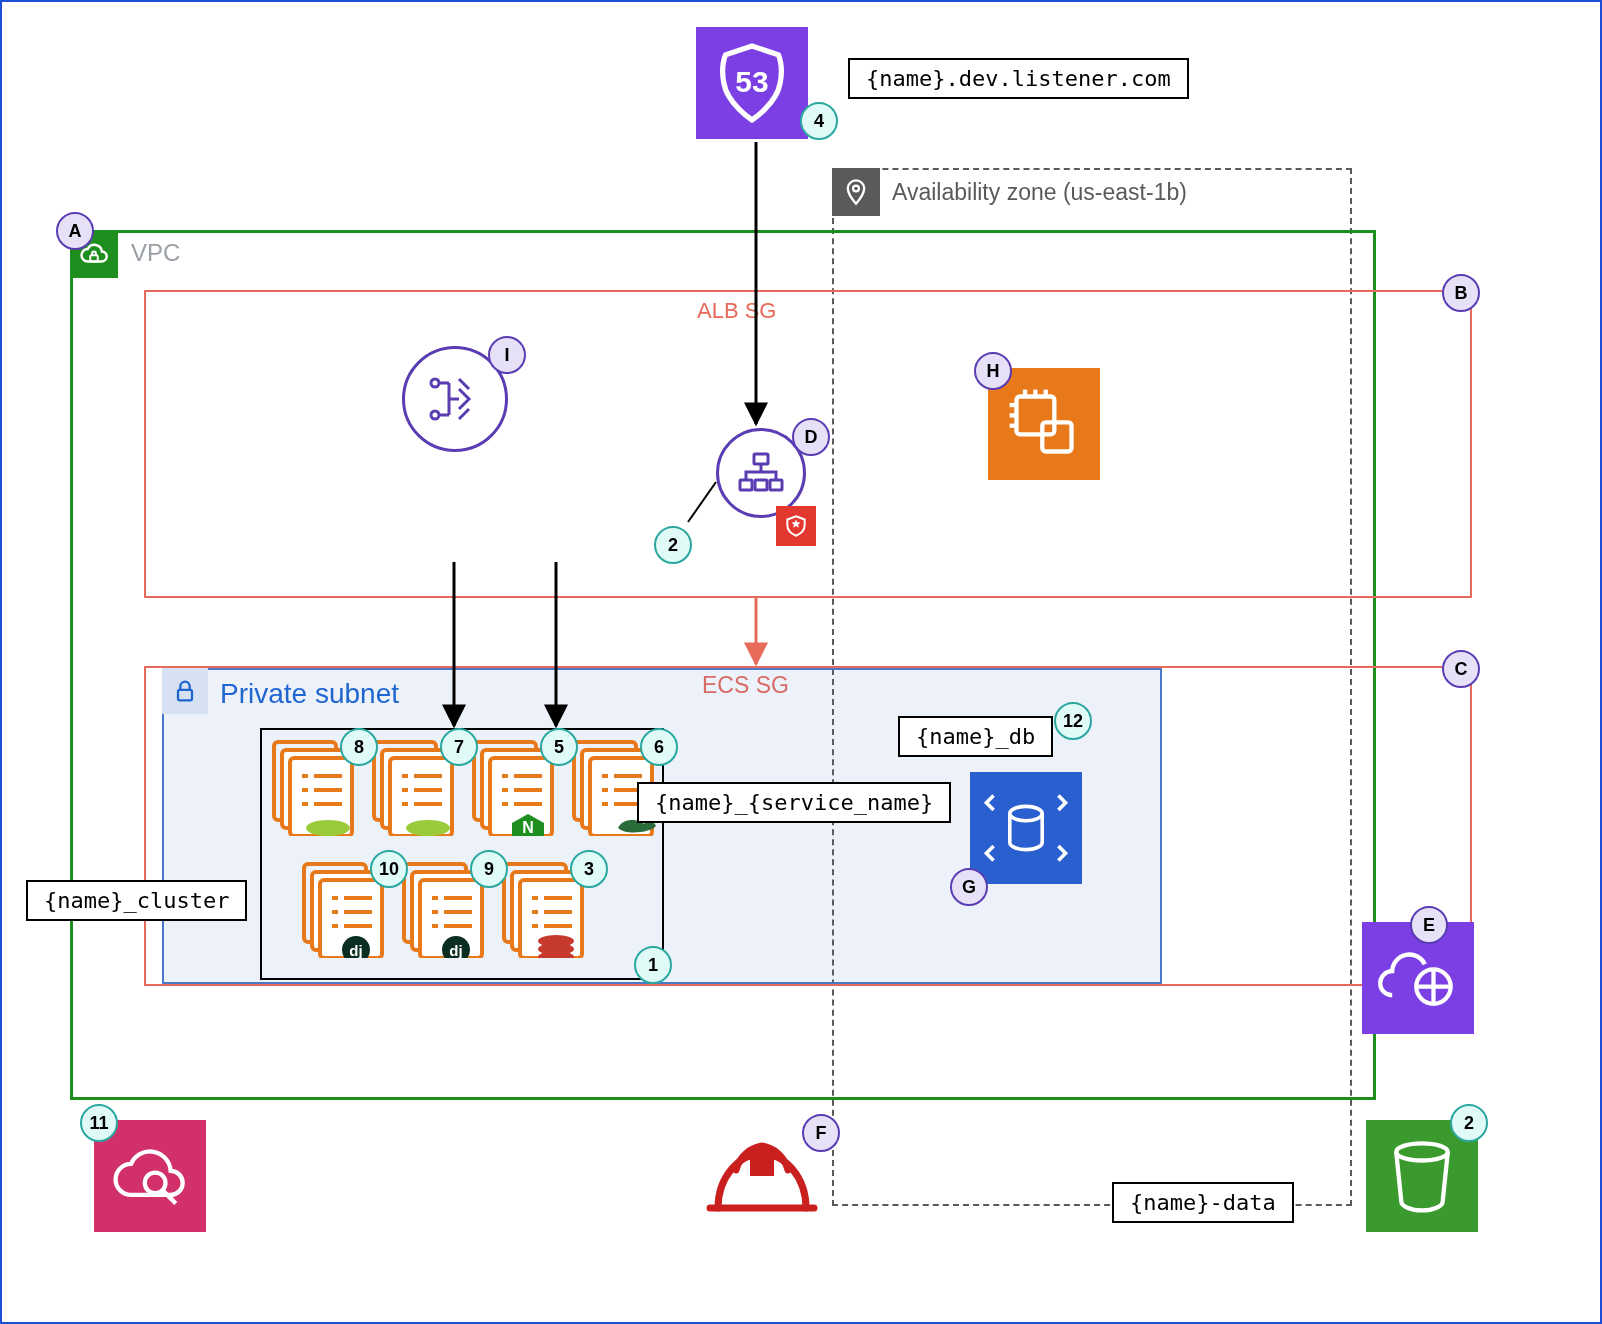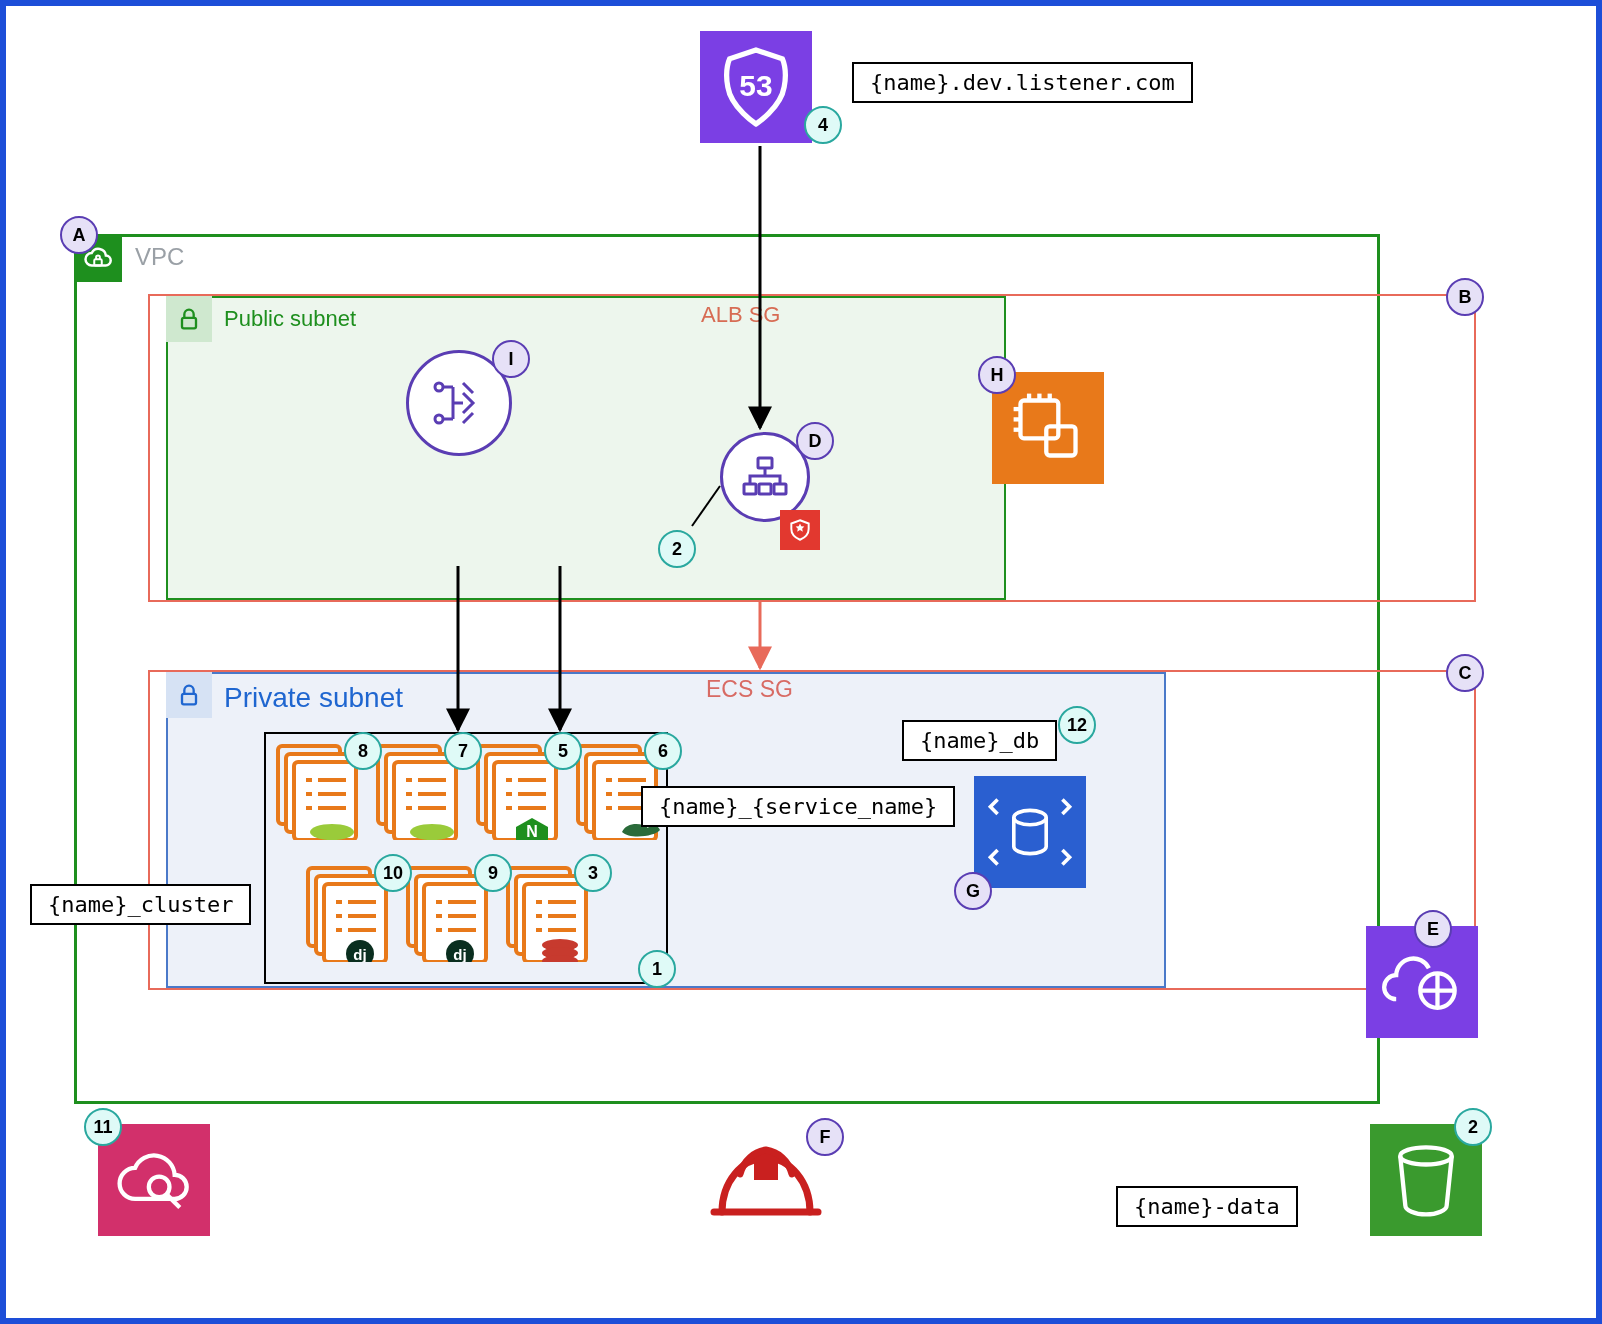--- a/index.html
+++ b/index.html
@@ -1,16 +1,16 @@
 <!DOCTYPE html>
 <html><head>
 <meta charset="utf-8">
 <style>
   html,body{margin:0;padding:0;font-family:-apple-system,Helvetica,Arial,sans-serif;background:#fff}
-  .stage{position:relative;width:1602px;height:1324px;background:#fff;border:6px solid #1d4ed8;box-sizing:border-box}
+  .stage{position:relative;width:1602px;height:1324px;background:#fff;border:2px solid #1d4ed8;box-sizing:border-box}
   .box{position:absolute;box-sizing:border-box}
   .dashed{border:2.5px dashed #5a5a5a}
   .az-label{position:absolute;top:-2px;left:-2px;height:48px;display:flex;align-items:center;color:#5a5a5a;font-size:23px}
   .az-ic{width:48px;height:48px;background:#5a5a5a;display:flex;align-items:center;justify-content:center;margin-right:12px}
   .vpc{border:3px solid #1e8f1e}
   .vpc-ic{position:absolute;left:-3px;top:-3px;width:48px;height:48px;background:#1e8f1e;display:flex;align-items:center;justify-content:center}
   .vpc-lab{position:absolute;left:58px;top:6px;color:#9aa0a6;font-size:24px}
   .public{border:2px solid #1e8f1e;background:rgba(30,143,30,.08)}
   .pub-ic{position:absolute;left:-2px;top:-2px;width:46px;height:46px;background:#cfe8cf;display:flex;align-items:center;justify-content:center}
   .pub-lab{position:absolute;left:56px;top:8px;color:#1e8f1e;font-size:22px}
@@ -38,20 +38,31 @@
         <path fill="none" stroke="#fff" stroke-width="6" d="M50 8 L20 18 C20 18 14 30 18 50 C22 74 50 92 50 92 C50 92 78 74 82 50 C86 30 80 18 80 18 Z"></path>
         <text x="50" y="60" text-anchor="middle" font-size="34" fill="#fff" font-family="Arial" font-weight="700">53</text>
       </svg>
   </div>
   <div class="badge" style="left:798px;top:100px">
       <span>4</span>
     </div>
   <div class="card" style="left:846px;top:56px"><span>{name}.dev.listener.com</span></div>
 
 
+  <div class="box dashed" style="left:830px;top:166px;width:520px;height:1038px">
+    <div class="az-label">
+      <span class="az-ic">
+        <svg width="28" height="28" viewBox="0 0 24 24">
+            <path fill="none" stroke="#fff" stroke-width="2" d="M12 2c-3.9 0-7 3.1-7 7 0 5 7 13 7 13s7-8 7-13c0-3.9-3.1-7-7-7z"></path>
+            <circle cx="12" cy="9" r="2.5" fill="none" stroke="#fff" stroke-width="2"></circle>
+          </svg>
+      </span>
+      <span>Availability zone (us-east-1b)</span>
+    </div>
+  </div>
 
   <div class="box vpc" style="left:68px;top:228px;width:1306px;height:870px">
     <span class="vpc-ic">
       <svg width="30" height="30" viewBox="0 0 24 24">
           <path fill="none" stroke="#fff" stroke-width="2" d="M7 18a5 5 0 0 1 0-10 6 6 0 0 1 11.3 2A4 4 0 1 1 18 18H7z"></path>
           <rect x="9" y="13" width="6" height="5" rx="1" fill="none" stroke="#fff" stroke-width="1.6"></rect>
           <path d="M10.5 13v-1.5a1.5 1.5 0 0 1 3 0V13" fill="none" stroke="#fff" stroke-width="1.6"></path>
         </svg>
     </span>
     <span class="vpc-lab">VPC</span>
@@ -59,29 +70,20 @@
   <div class="badge-l" style="left:54px;top:210px">
       <span>A</span>
     </div>
 
   <div class="box alb-row" style="left:142px;top:288px;width:1328px;height:308px"></div>
   <div class="alb-lab" style="left:695px;top:296px">ALB SG</div>
   <div class="badge-l" style="left:1440px;top:272px">
       <span>B</span>
     </div>
 
-  <div class="box public" style="left:160px;top:290px;width:840px;height:304px">
-    <span class="pub-ic">
-      <svg width="28" height="28" viewBox="0 0 24 24">
-          <rect x="6" y="11" width="12" height="9" rx="1.5" fill="none" stroke="#1e8f1e" stroke-width="2"></rect>
-          <path d="M8 11V8a4 4 0 0 1 8 0v3" fill="none" stroke="#1e8f1e" stroke-width="2"></path>
-        </svg>
-    </span>
-    <span class="pub-lab">Public subnet</span>
-  </div>
 
   <div class="sq" style="left:400px;top:344px;width:100px;height:100px;border:3.5px solid #5a3db3;border-radius:50%;background:#fff">
     <svg width="64" height="64" viewBox="0 0 64 64">
       <circle cx="12" cy="16" r="4" fill="none" stroke="#5a3db3" stroke-width="3"></circle>
       <circle cx="12" cy="48" r="4" fill="none" stroke="#5a3db3" stroke-width="3"></circle>
       <path d="M16 16h10M16 48h10M26 16v32M26 32h10" fill="none" stroke="#5a3db3" stroke-width="3"></path>
       <path d="M36 22l10 10-10 10M36 12l10 10M36 52l10-10" fill="none" stroke="#5a3db3" stroke-width="3"></path>
     </svg>
   </div>
   <div class="badge-l" style="left:486px;top:334px">

